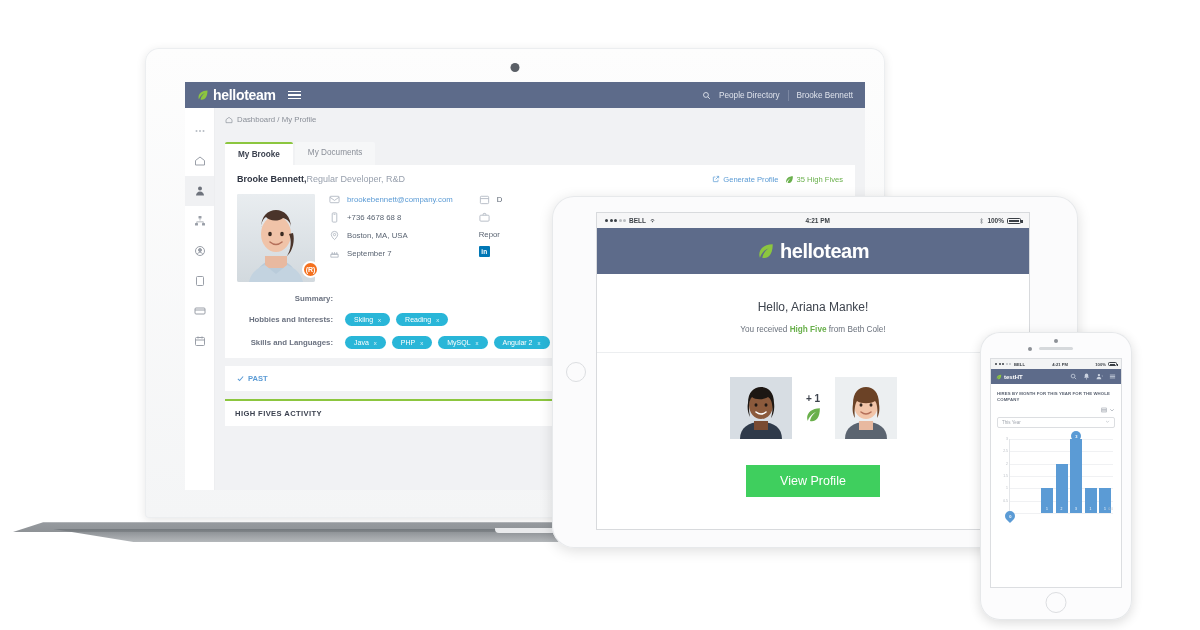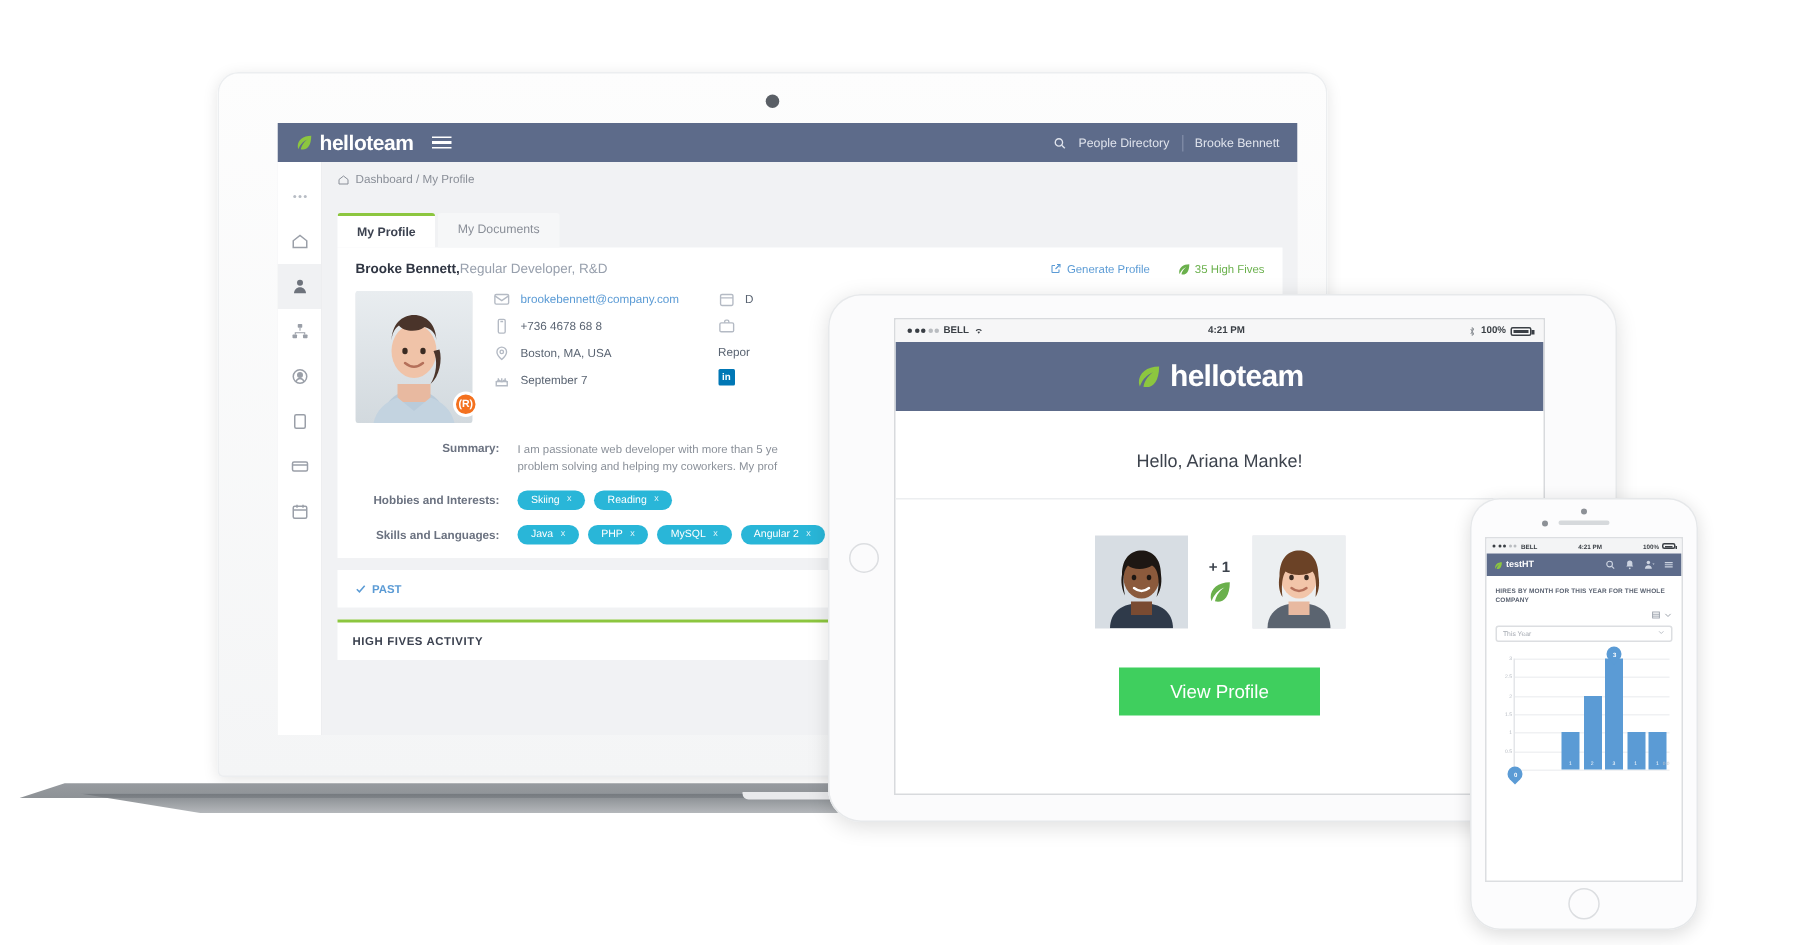--- a/index.html
+++ b/index.html
@@ -73,21 +73,21 @@
   .tab {
     font-size: 8.2px; padding: 6px 13px 6px; background: #f6f7f8; color: #8a8f98;
     border-radius: 2px 2px 0 0;
   }
   .tab.active { background: #fff; color: #3c4250; font-weight: 700; border-top: 2px solid #8cc63f; }
 
   .card { background: #fff; padding: 9px 12px; }
   .name-row { display: flex; align-items: center; }
   .pname { font-size: 9px; color: #2f3542; font-weight: 700; }
   .prole { font-size: 9px; color: #98a0ad; font-weight: 400; }
-  .name-actions { margin-left: auto; display: flex; gap: 18px; font-size: 7.6px; align-items: center; }
+  .name-actions { margin-left: auto; display: flex; gap: 6px; font-size: 7.6px; align-items: center; }
   .act-blue { color: #5b9bd5; display: flex; align-items: center; gap: 3px; }
   .act-green { color: #6ab04c; display: flex; align-items: center; gap: 3px; }
 
   .prof-main { display: flex; gap: 14px; margin-top: 10px; }
   .avatar-wrap { position: relative; width: 78px; height: 88px; flex: none; }
   .avatar-img { width: 78px; height: 88px; border-radius: 2px; overflow: hidden; position: relative; background: #dfe4e8; }
   .badge-dot {
     position: absolute; right: -4px; bottom: 4px; width: 17px; height: 17px; border-radius: 50%;
     background: #f4711f; border: 2px solid #fff; display: flex; align-items: center; justify-content: center;
     color: #fff; font-size: 7px; font-weight: 700;
@@ -312,21 +312,21 @@
       <div class="content">
 
         <div class="crumb">
           <svg viewBox="0 0 24 24" fill="none" stroke="#8a8f98" stroke-width="2">
             <path d="M3 11l9-7 9 7v9H3z"></path>
           </svg>
           <span>Dashboard / My Profile</span>
         </div>
 
         <div class="tabs">
-          <div class="tab active">My Profile</div>
+          <div class="tab active">My Brooke</div>
           <div class="tab">My Documents</div>
         </div>
 
         <div class="card">
           <div class="name-row">
             <span class="pname">Brooke Bennett,</span>
             <span class="prole"> Regular Developer, R&amp;D</span>
             <div class="name-actions">
               <span class="act-blue">
                 <svg style="width:8px;height:8px" viewBox="0 0 24 24" fill="none" stroke="#5b9bd5" stroke-width="2.2">
@@ -424,22 +424,20 @@
                 <div class="frow">
                   <span class="li-badge">in</span>
                   <span></span>
                 </div>
               </div>
             </div>
           </div>
 
           <div class="summary-row">
             <div class="slabel">Summary:</div>
-            <div class="stext" style="white-space:pre-line">I am passionate web developer with more than 5 ye
-problem solving and helping my coworkers. My prof</div>
           </div>
 
           <div class="tagrow">
             <div class="slabel">Hobbies and Interests:</div>
             <div class="tags">
               <span class="tag">
                   <span>Skiing</span>
                   <span class="x">x</span>
                 </span>
               <span class="tag">
@@ -541,20 +539,23 @@
       <div class="mail-brand">
         <svg style="width:18px;height:18px" viewBox="0 0 24 24">
           <path d="M21 3C10 3 3 9 3 17c0 2 1 4 1 4s2-9 12-13c0 0-7 4-9 13 7 2 14-3 14-18z" fill="#8cc63f"></path>
         </svg>
         <span>helloteam</span>
       </div>
     </div>
 
     <div class="mail-body">
       <div class="mail-h1">Hello, Ariana Manke!</div>
+      <div class="mail-sub">
+        <span>You received </span><span class="hi">High Five</span><span> from Beth Cole!</span>
+      </div>
 
       <div class="mail-rule"></div>
 
       <div class="mail-photos">
         <div class="mphoto">
           <svg viewBox="0 0 62 62" width="62" height="62">
             <rect width="62" height="62" fill="#d7dde3"></rect>
             <path d="M10 62c0-11 8-17 21-17s21 6 21 17z" fill="#2f3a4a"></path>
             <path d="M24 44h14v9H24z" fill="#7a4b32"></path>
             <ellipse cx="31" cy="28" rx="12" ry="14" fill="#8b5a3c"></ellipse>

